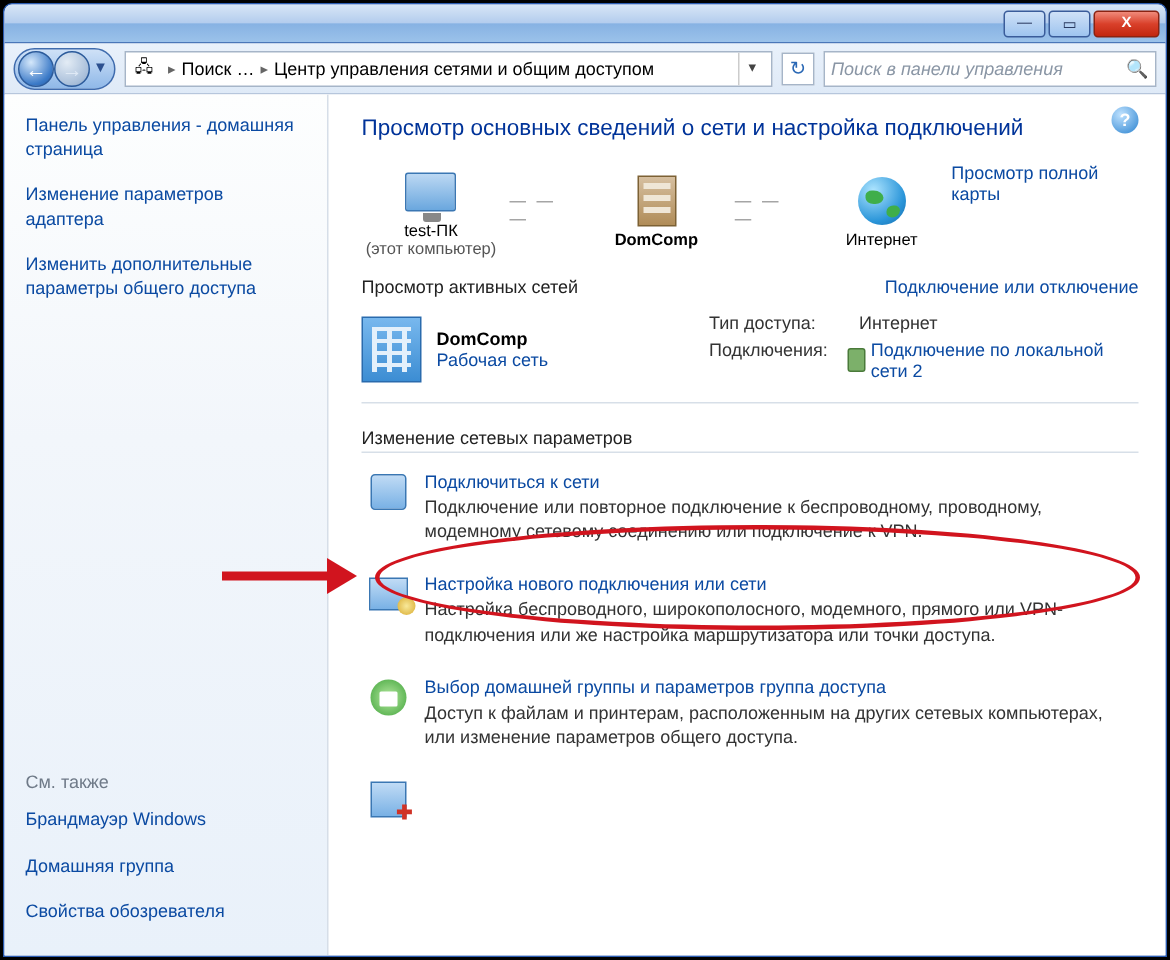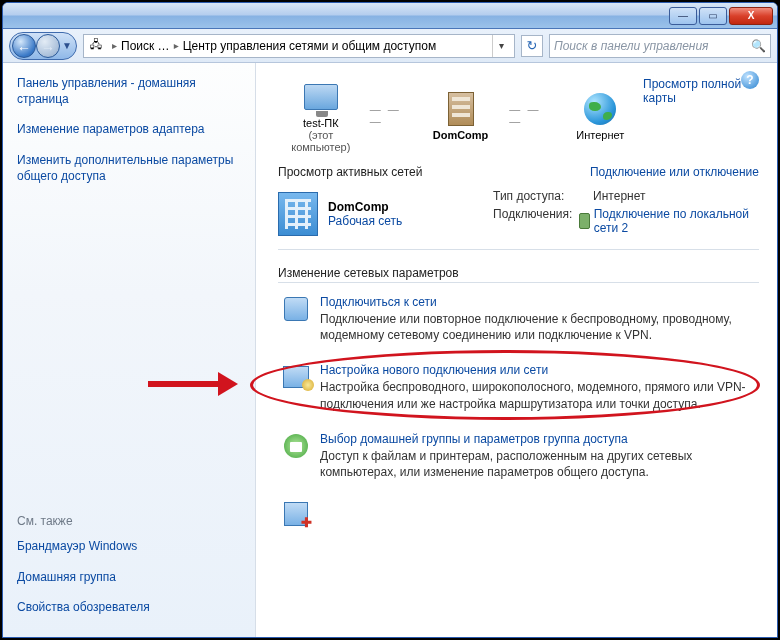--- a/index.html
+++ b/index.html
@@ -84,21 +84,21 @@
   .searchbox {
     width: 222px; height:24px; border:1px solid #a6b5c8; background:#fff;
     display:flex;align-items:center;padding:0 4px;color:#8a96a5;font-style:italic;text-align:center;
   }
   .searchbox .sicon { margin-left:auto; font-style:normal;color:#4b6faa;}
   .body {
     flex:1; display:flex; overflow:hidden;
     background: #fff;
   }
   .sidebar {
-    width: 253px;
+    width: 216px;
     background: linear-gradient(to bottom, #fdfefe 0%, #f2f6fb 40%, #e9f1fa 100%);
     border-right: 1px solid #d6dee8;
     padding: 12px 14px 8px 14px;
     display:flex; flex-direction:column;
     position:relative;
   }
   .side-link { color:#0b4aa2; font-size:12px; margin-bottom:14px; cursor:pointer; line-height:1.35;}
   .side-also-h { color:#6f7a88; font-size:12px; margin-bottom:10px;}
   .side-also { margin-top:auto; padding-top:90px;}
   .main {
@@ -208,20 +208,21 @@
       <div class="side-also">
         <div class="side-also-h">См. также</div>
         <div class="side-link">Брандмауэр Windows</div>
         <div class="side-link">Домашняя группа</div>
         <div class="side-link">Свойства обозревателя</div>
       </div>
     </div>
 
     <div class="main">
       <div class="help-icon">?</div>
+      <h1>Просмотр основных сведений о сети и настройка подключений</h1>
 
       <div class="toprow">
         <div class="netmap">
           <div class="node">
             <div class="ic">
                 <div class="monitor"></div>
               </div>
             <div>test-ПК</div>
             <div class="sub">(этот компьютер)</div>
           </div>

